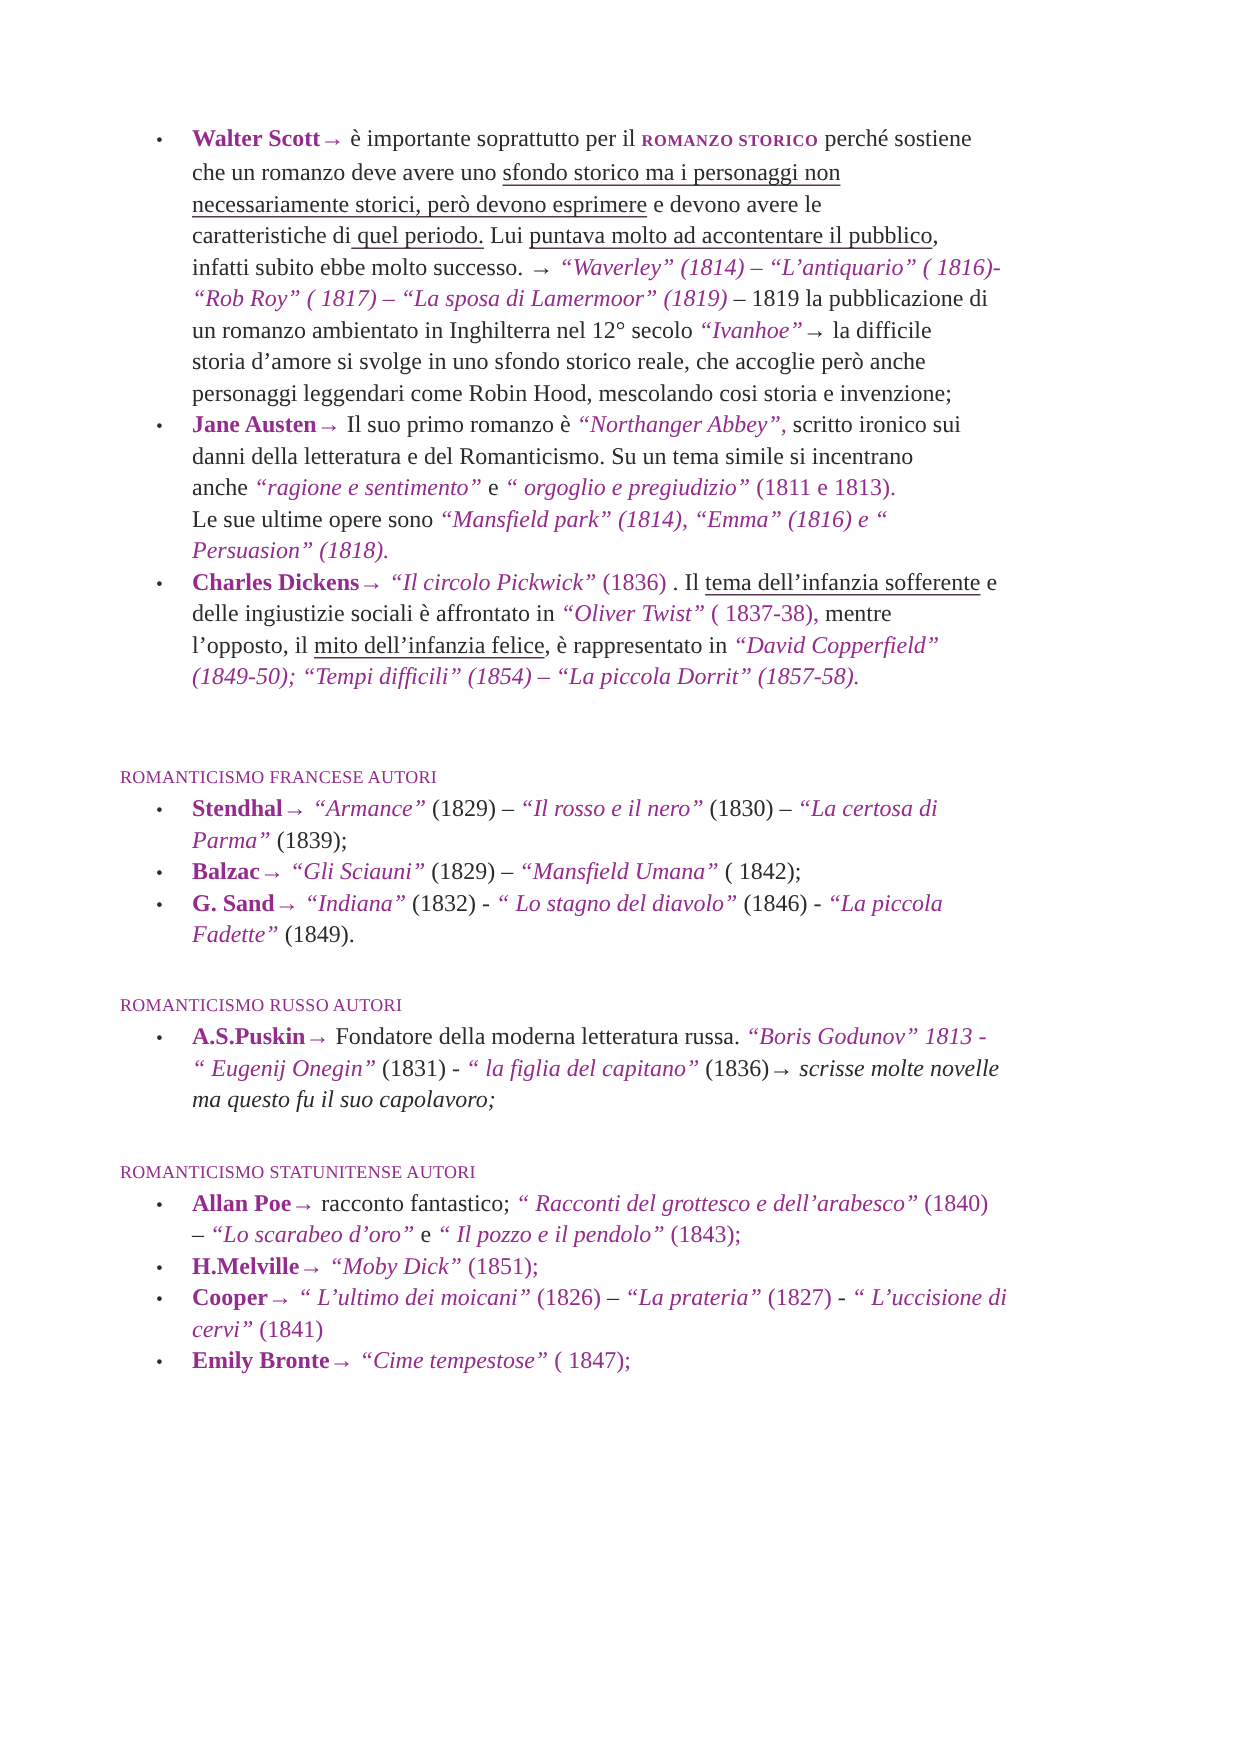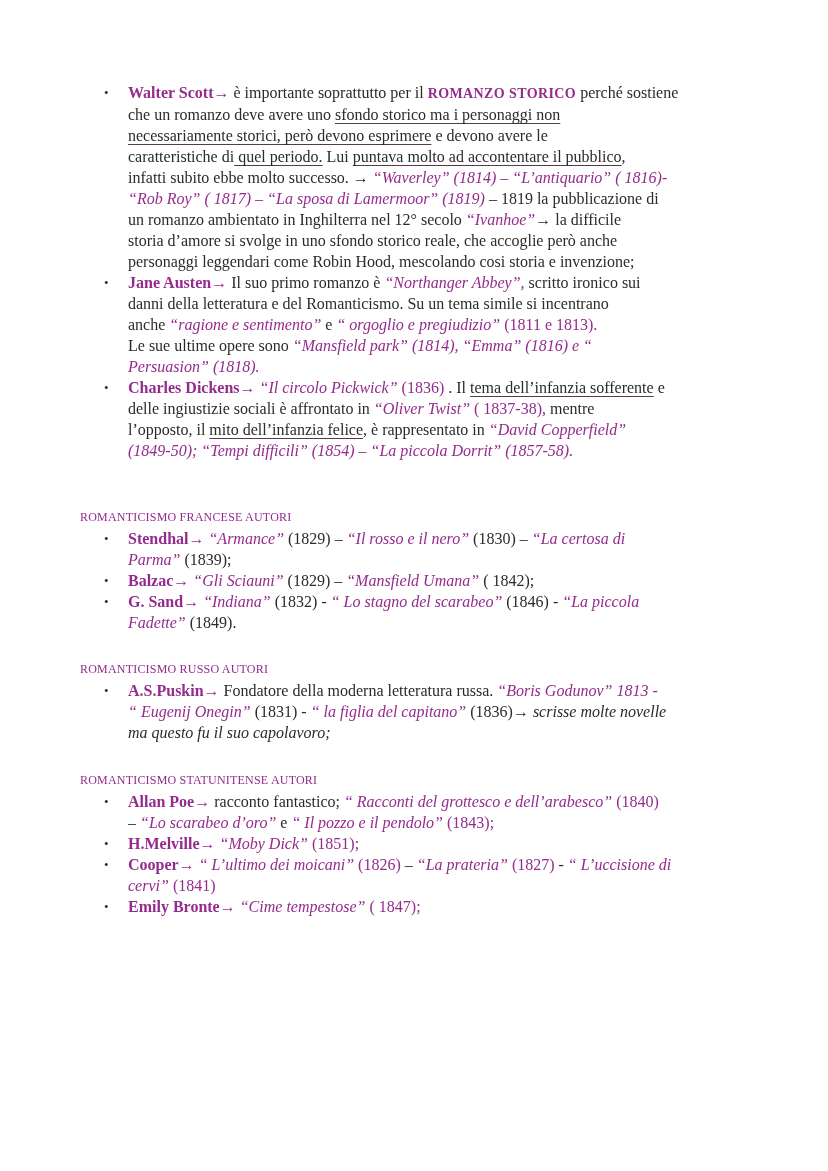--- a/index.html
+++ b/index.html
@@ -40,21 +40,21 @@
   }
   ul.author-list > li::before{
     content:"•";
     position:absolute;
     left:-24px;
     top:0;
     font-size:13px;
     color:var(--ink);
   }
   .seg-name{color:var(--purple);font-weight:700;}
-  .seg-caps{color:var(--purple);font-weight:700;font-size:14px;letter-spacing:0.4px;}
+  .seg-caps{color:var(--purple);font-weight:700;font-size:11px;letter-spacing:0.4px;}
   .seg-r{color:var(--ink);}
   .seg-bi{color:var(--ink);font-style:italic;}
   .seg-u{
     color:var(--ink);
     text-decoration:underline;
     text-decoration-color:#56384f;
     text-decoration-thickness:1px;
     text-underline-offset:2.5px;
   }
   .seg-pi{color:var(--purple);font-style:italic;}
@@ -71,21 +71,21 @@
       <li><span class="seg-name">Jane Austen→</span><span class="seg-r"> Il suo primo romanzo è </span><span class="seg-pi">“Northanger Abbey”,</span><span class="seg-r"> scritto ironico sui</span><br><span class="seg-r">danni della letteratura e del Romanticismo. Su un tema simile si incentrano</span><br><span class="seg-r">anche </span><span class="seg-pi">“ragione e sentimento”</span><span class="seg-r"> e </span><span class="seg-pi">“ orgoglio e pregiudizio”</span><span class="seg-p"> (1811 e 1813).</span><br><span class="seg-r">Le sue ultime opere sono </span><span class="seg-pi">“Mansfield park” (1814), “Emma” (1816) e “</span><br><span class="seg-pi">Persuasion” (1818).</span></li>
       <li><span class="seg-name">Charles Dickens→</span><span class="seg-r"> </span><span class="seg-pi">“Il circolo Pickwick”</span><span class="seg-r"> </span><span class="seg-p">(1836)</span><span class="seg-r"> . Il </span><span class="seg-u">tema dell’infanzia sofferente</span><span class="seg-r"> e</span><br><span class="seg-r">delle ingiustizie sociali è affrontato in </span><span class="seg-pi">“Oliver Twist”</span><span class="seg-p"> ( 1837-38),</span><span class="seg-r"> mentre</span><br><span class="seg-r">l’opposto, il </span><span class="seg-u">mito dell’infanzia felice</span><span class="seg-r">, è rappresentato in </span><span class="seg-pi">“David Copperfield”</span><br><span class="seg-pi">(1849-50); “Tempi difficili” (1854) – “La piccola Dorrit” (1857-58).</span></li>
     </ul>
   </section>
 
   <section>
     <h2 class="section-header gap-lg">ROMANTICISMO FRANCESE AUTORI</h2>
     <ul class="author-list">
       <li><span class="seg-name">Stendhal→</span><span class="seg-r">  </span><span class="seg-pi">“Armance”</span><span class="seg-r"> (1829) – </span><span class="seg-pi">“Il rosso e il nero”</span><span class="seg-r"> (1830) – </span><span class="seg-pi">“La certosa di</span><br><span class="seg-pi">Parma”</span><span class="seg-r"> (1839);</span></li>
       <li><span class="seg-name">Balzac→</span><span class="seg-r">  </span><span class="seg-pi">“Gli Sciauni”</span><span class="seg-r"> (1829) – </span><span class="seg-pi">“Mansfield Umana”</span><span class="seg-r"> ( 1842);</span></li>
-      <li><span class="seg-name">G. Sand→</span><span class="seg-r"> </span><span class="seg-pi">“Indiana”</span><span class="seg-r"> (1832) - </span><span class="seg-pi">“ Lo stagno del scarabeo”</span><span class="seg-r"> (1846) - </span><span class="seg-pi">“La piccola</span><br><span class="seg-pi">Fadette”</span><span class="seg-r"> (1849).</span></li>
+      <li><span class="seg-name">G. Sand→</span><span class="seg-r"> </span><span class="seg-pi">“Indiana”</span><span class="seg-r"> (1832) - </span><span class="seg-pi">“ Lo stagno del diavolo”</span><span class="seg-r"> (1846) - </span><span class="seg-pi">“La piccola</span><br><span class="seg-pi">Fadette”</span><span class="seg-r"> (1849).</span></li>
     </ul>
   </section>
 
   <section>
     <h2 class="section-header gap-md">ROMANTICISMO RUSSO AUTORI</h2>
     <ul class="author-list">
       <li><span class="seg-name">A.S.Puskin→</span><span class="seg-r"> Fondatore della moderna letteratura russa. </span><span class="seg-pi">“Boris Godunov” 1813 -</span><br><span class="seg-pi">“ Eugenij Onegin”</span><span class="seg-r"> (1831) - </span><span class="seg-pi">“ la figlia del capitano”</span><span class="seg-r"> (1836)→ </span><span class="seg-bi">scrisse molte novelle</span><br><span class="seg-bi">ma questo fu il suo capolavoro;</span></li>
     </ul>
   </section>
 

